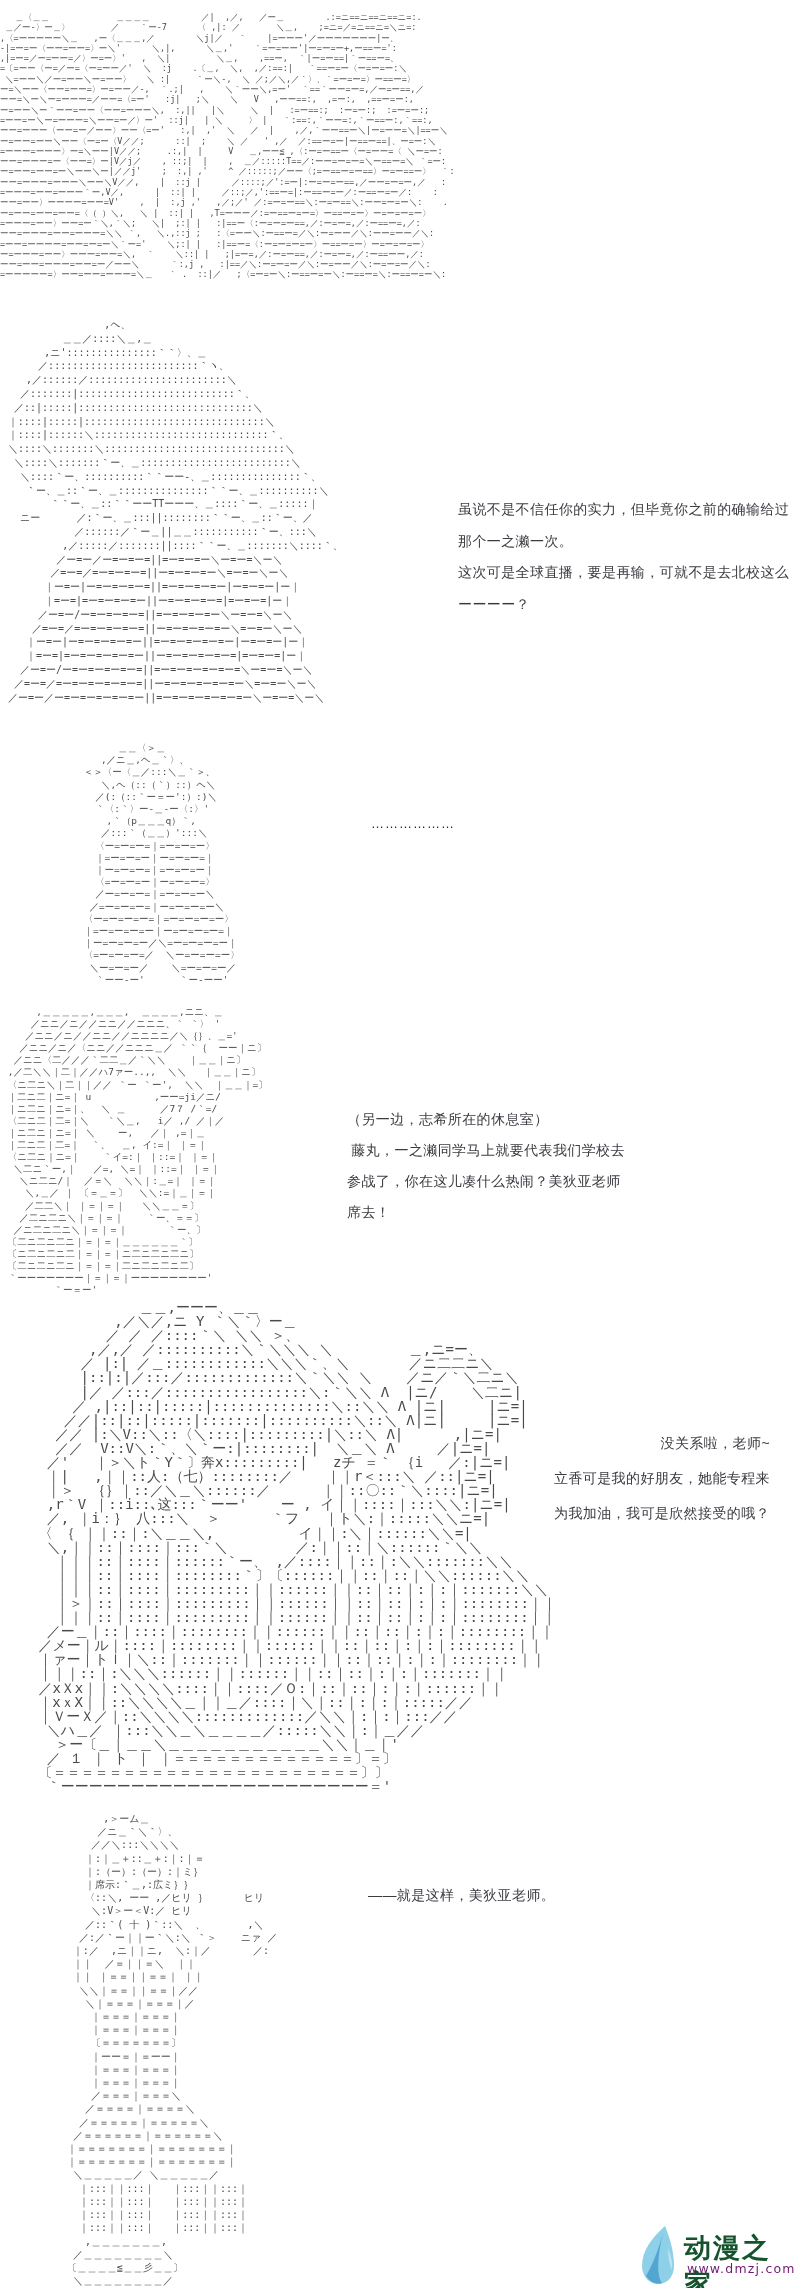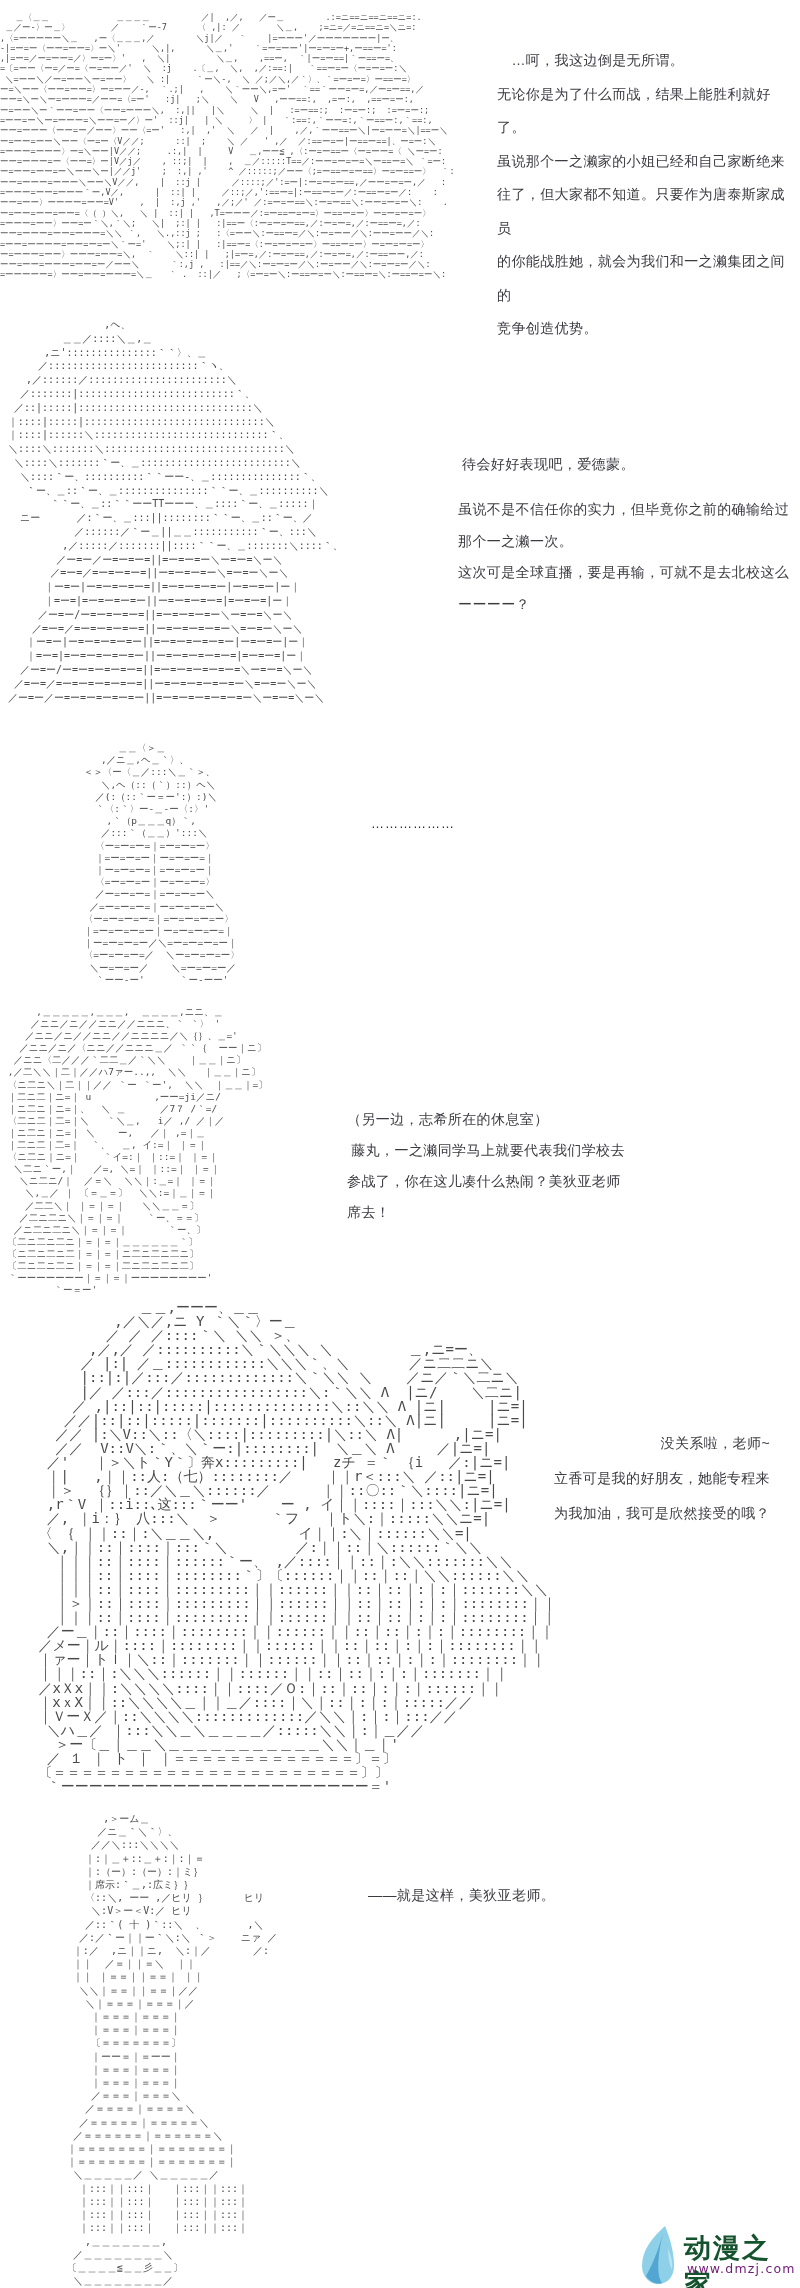--- a/index.html
+++ b/index.html
@@ -200,27 +200,20 @@
    ＼＿＿＿＿＿／ ＼＿＿＿＿＿／
     ｜:::｜｜:::｜   ｜:::｜｜:::｜
     ｜:::｜｜:::｜   ｜:::｜｜:::｜
     ｜:::｜｜:::｜   ｜:::｜｜:::｜
     ｜:::｜｜:::｜   ｜:::｜｜:::｜
      ,＿＿＿＿＿＿＿,
    ／＿＿＿＿＿＿＿＿＼
   〔＿＿＿＿≦＿＿彡＿＿〕
    ＼＿＿＿＿＿＿＿＿／</pre>
 
-  <div class="dlg d1">　…呵，我这边倒是无所谓。
-无论你是为了什么而战，结果上能胜利就好了。
-虽说那个一之濑家的小姐已经和自己家断绝来
-往了，但大家都不知道。只要作为唐泰斯家成员
-的你能战胜她，就会为我们和一之濑集团之间的
-竞争创造优势。</div>
-  <div class="dlg d2a">待会好好表现吧，爱德蒙。</div>
   <div class="dlg d2b">虽说不是不信任你的实力，但毕竟你之前的确输给过
 那个一之濑一次。
 这次可是全球直播，要是再输，可就不是去北校这么
 ーーーー？</div>
   <div class="dlg dell">………………</div>
   <div class="dlg d3">（另一边，志希所在的休息室）
  藤丸，一之濑同学马上就要代表我们学校去
 参战了，你在这儿凑什么热闹？美狄亚老师
 席去！</div>
   <div class="dlg d4">没关系啦，老师~

